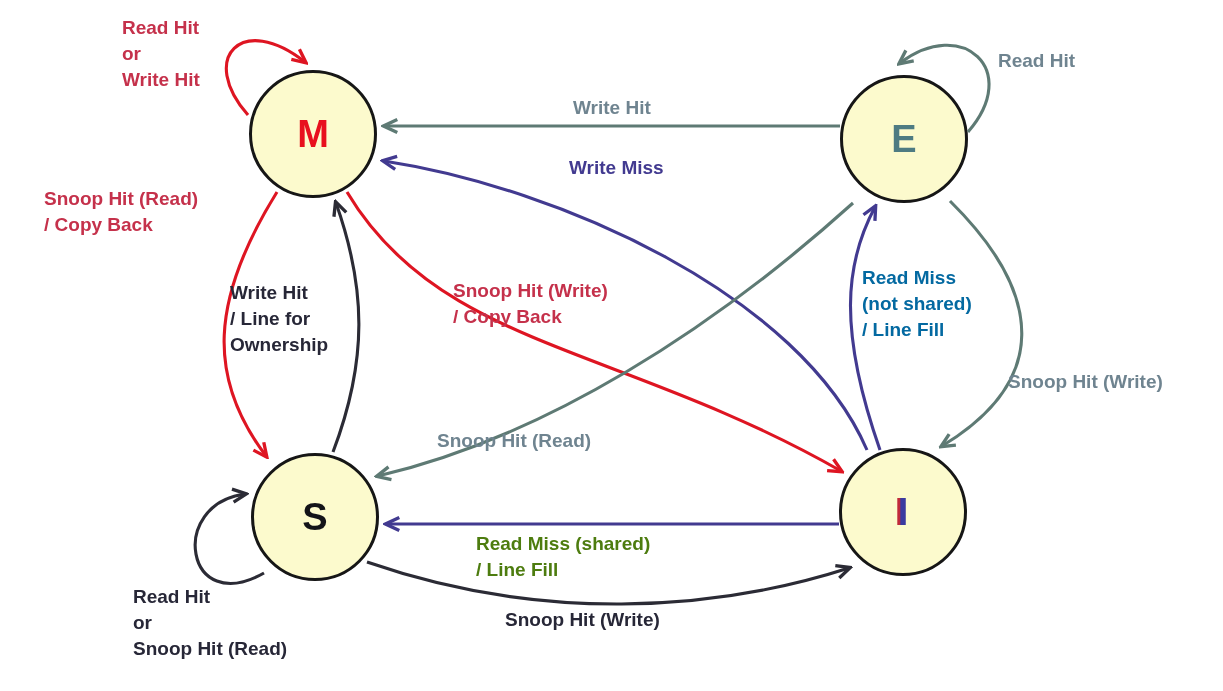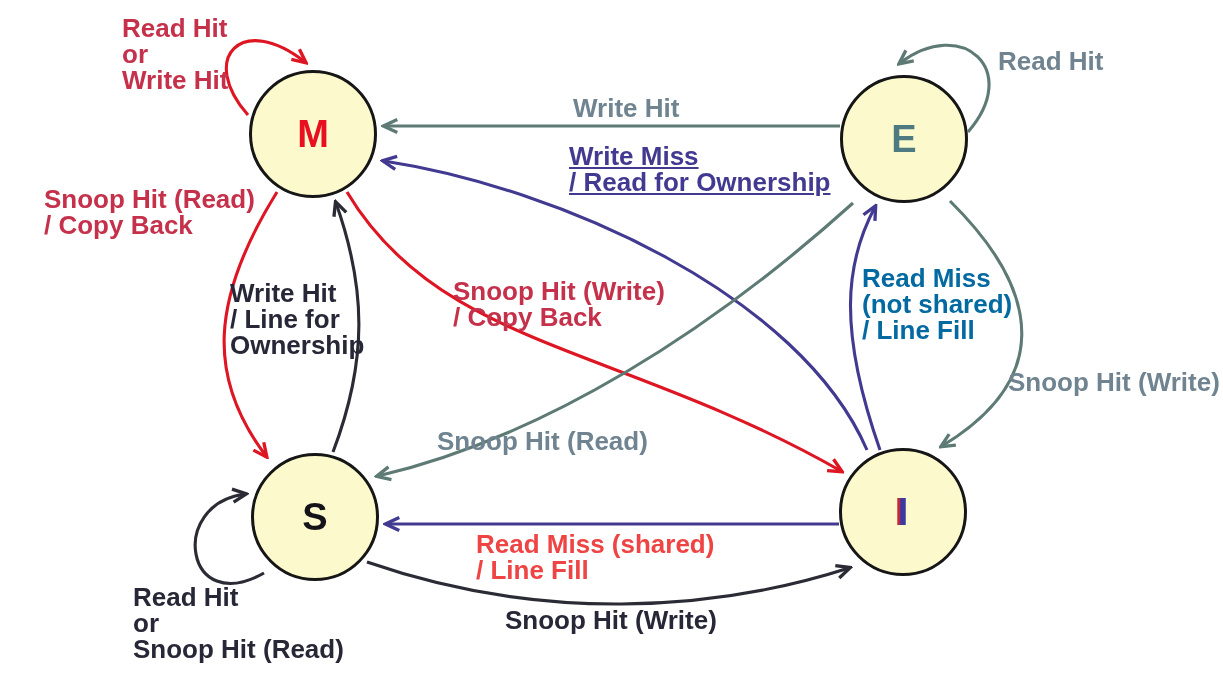--- a/index.html
+++ b/index.html
@@ -15,21 +15,21 @@
     position:absolute;
     width:128px;height:128px;
     border-radius:50%;
     box-sizing:border-box;
     border:3.5px solid #161616;
     display:flex;align-items:center;justify-content:center;
     font-size:38px;font-weight:bold;
   }
   .edge-label{
     position:absolute;
-    font-size:26px;
+    font-size:19px;
     font-weight:bold;
     line-height:26px;
     white-space:nowrap;
   }
   .edge-label .ln{display:block;}
 </style>
 </head>
 <body>
 
 <div class="diagram">
@@ -78,23 +78,22 @@
     </svg>
   <div id="labels-layer">
       <div class="edge-label" style="left: 122px; top: 15px; color: rgb(197, 49, 75);">
         <span class="ln">Read Hit</span>
         <span class="ln">or</span>
         <span class="ln">Write Hit</span>
       </div>
       <div class="edge-label" style="left: 573px; top: 95px; color: rgb(111, 132, 144);">
         <span class="ln">Write Hit</span>
       </div>
-      <div class="edge-label" style="left: 569px; top: 143px; color: rgb(66, 58, 144); text-decoration: underline;">
+      <div class="edge-label" style="left: 569px; top: 155px; color: rgb(66, 58, 144);">
         <span class="ln">Write Miss</span>
-        <span class="ln">/ Read for Ownership</span>
       </div>
       <div class="edge-label" style="left: 998px; top: 48px; color: rgb(111, 132, 144);">
         <span class="ln">Read Hit</span>
       </div>
       <div class="edge-label" style="left: 44px; top: 186px; color: rgb(197, 49, 75);">
         <span class="ln">Snoop Hit (Read)</span>
         <span class="ln">/ Copy Back</span>
       </div>
       <div class="edge-label" style="left: 230px; top: 280px; color: rgb(39, 39, 55);">
         <span class="ln">Write Hit</span>
@@ -109,21 +108,21 @@
         <span class="ln">Read Miss</span>
         <span class="ln">(not shared)</span>
         <span class="ln">/ Line Fill</span>
       </div>
       <div class="edge-label" style="left: 1008px; top: 369px; color: rgb(111, 132, 144);">
         <span class="ln">Snoop Hit (Write)</span>
       </div>
       <div class="edge-label" style="left: 437px; top: 428px; color: rgb(111, 132, 144);">
         <span class="ln">Snoop Hit (Read)</span>
       </div>
-      <div class="edge-label" style="left: 476px; top: 531px; color: #ef4444;">
+      <div class="edge-label" style="left: 476px; top: 531px; color: #4d7c0f;">
         <span class="ln">Read Miss (shared)</span>
         <span class="ln">/ Line Fill</span>
       </div>
       <div class="edge-label" style="left: 505px; top: 607px; color: rgb(39, 39, 55);">
         <span class="ln">Snoop Hit (Write)</span>
       </div>
       <div class="edge-label" style="left: 133px; top: 584px; color: rgb(39, 39, 55);">
         <span class="ln">Read Hit</span>
         <span class="ln">or</span>
         <span class="ln">Snoop Hit (Read)</span>

